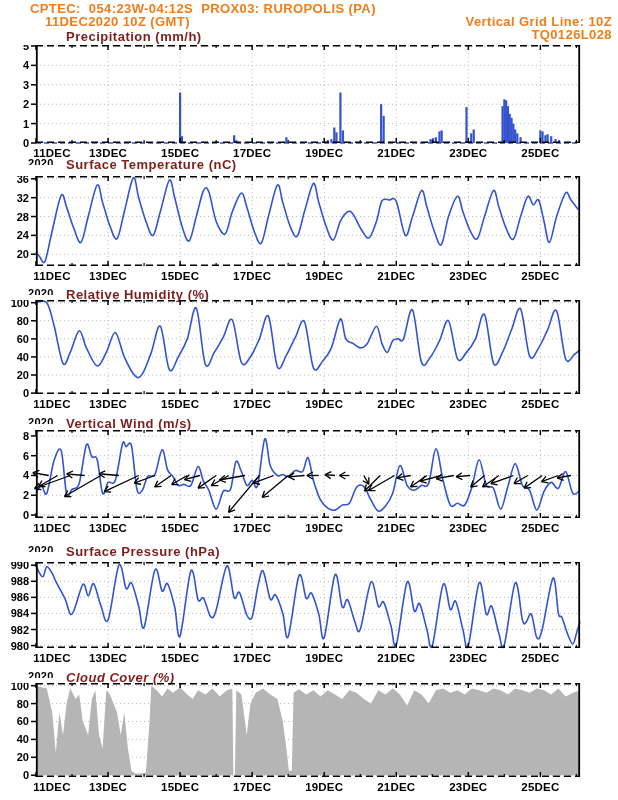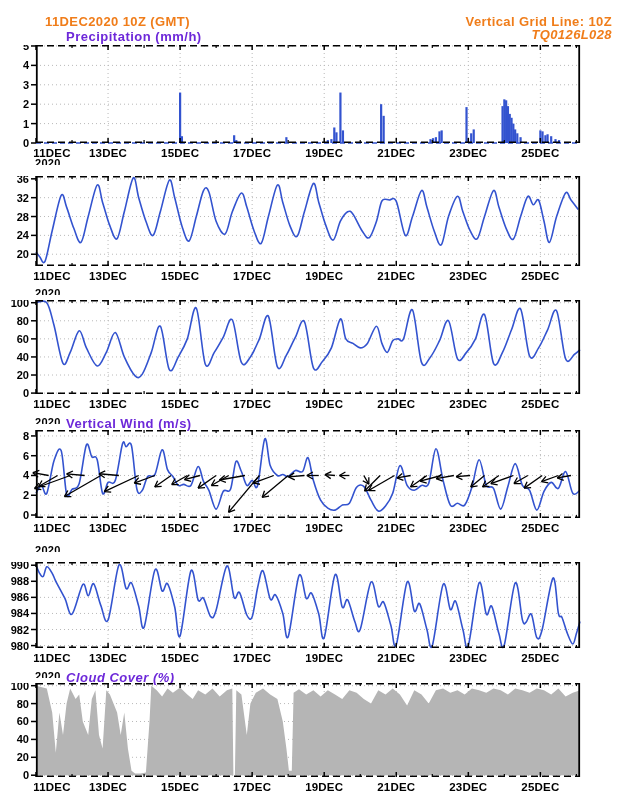--- a/index.html
+++ b/index.html
@@ -1,38 +1,42 @@
 <!DOCTYPE html>
 <html><head>
 <meta charset="utf-8">
 <style>
   html,body{margin:0;padding:0;background:#ffffff;}
   #stage{position:relative;width:618px;height:800px;background:#ffffff;overflow:hidden;
          font-family:"Liberation Sans",sans-serif;font-weight:bold;}
   .hdr{position:absolute;white-space:pre;font-size:13px;letter-spacing:0.4px;line-height:13px;}
   .orange{color:#f07d1a;}
   .right{text-align:center;}
-  .ptitle{position:absolute;white-space:pre;font-size:13px;letter-spacing:0.5px;color:#6d28d9;}
-  .yearclip{position:absolute;height:8px;overflow:hidden;font-size:11px;color:#000;letter-spacing:0.3px;margin-left:7px;}
+  .ptitle{position:absolute;white-space:pre;font-size:13px;letter-spacing:0.5px;color:#7f1d1d;}
+  .yearclip{position:absolute;height:8px;overflow:hidden;font-size:11px;color:#000;letter-spacing:0.3px;}
   svg{position:absolute;left:0;}
   svg text{font-family:"Liberation Sans",sans-serif;font-weight:bold;fill:#000;}
   .ylab{font-size:11px;}
   .xlab{font-size:11.5px;letter-spacing:0.2px;}
 </style>
 </head>
 <body>
 
 <div id="stage">
 
+  <div class="hdr orange" style="top:2px;left:30px;">CPTEC:  054:23W-04:12S  PROX03: RUROPOLIS (PA)</div>
   <div class="hdr orange" style="top:15px;left:45px;">11DEC2020 10Z (GMT)</div>
   <div class="hdr orange right" style="top:15px;right:6px;">Vertical Grid Line: 10Z</div>
-  <div class="hdr orange right" style="top:28px;right:6px;font-style:italic;">TQ0126L028</div>
+  <div class="hdr orange right" style="top:28px;right:6px;">TQ0126L028</div>
 
   <div class="ptitle" style="top:29px;left:66px;">Precipitation (mm/h)</div>
+  <div class="ptitle" style="top:157px;left:66px;">Surface Temperature (nC)</div>
+  <div class="ptitle" style="top:287px;left:66px;">Relative Humidity (%)</div>
   <div class="ptitle" style="top:416px;left:66px;">Vertical Wind (m/s)</div>
+  <div class="ptitle" style="top:544px;left:66px;">Surface Pressure (hPa)</div>
   <div class="ptitle" style="top:670px;left:66px;font-style:italic;">Cloud Cover (%)</div>
 
   <div class="yearclip" style="top:157px;left:28px;">2020</div>
   <div class="yearclip" style="top:287px;left:28px;">2020</div>
   <div class="yearclip" style="top:416px;left:28px;">2020</div>
   <div class="yearclip" style="top:544px;left:28px;">2020</div>
   <div class="yearclip" style="top:670px;left:28px;">2020</div>
 
   <div id="plots">
       <svg width="618" height="118" style="top:45px;">

